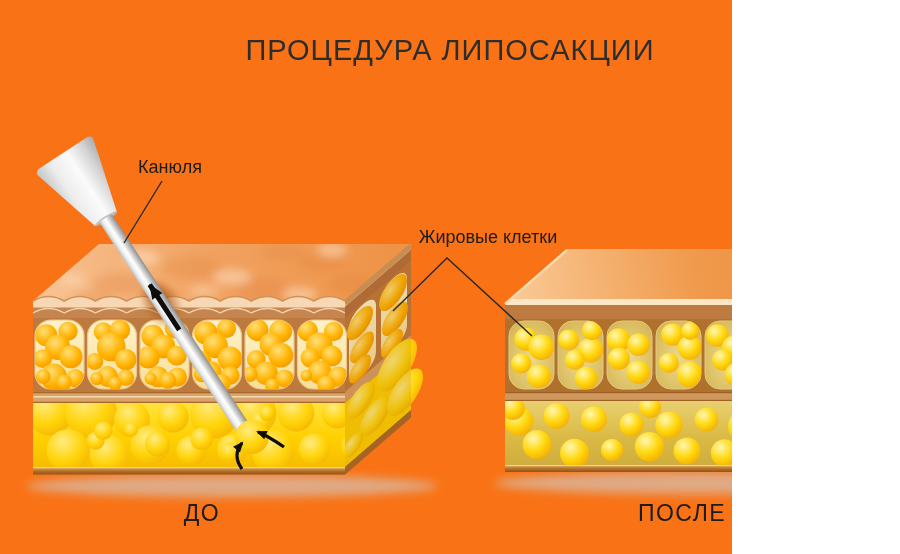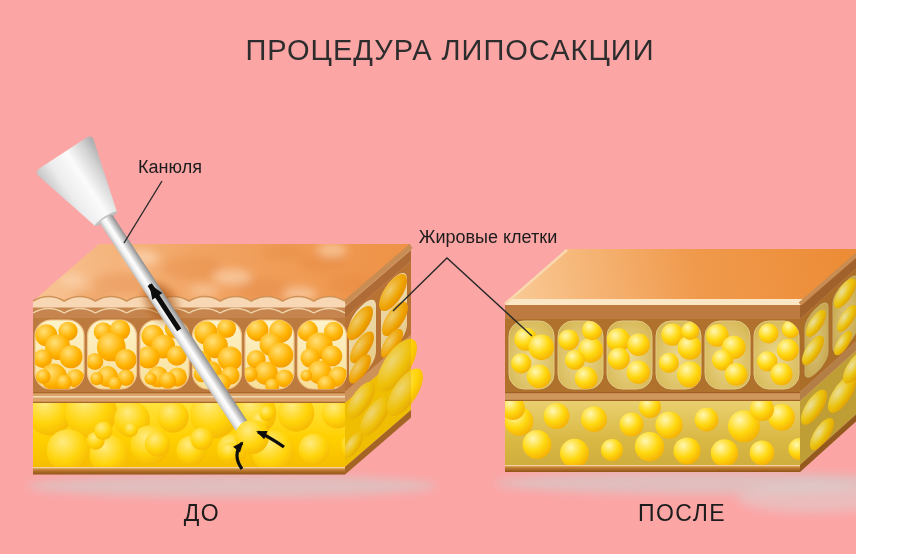--- a/index.html
+++ b/index.html
@@ -1,16 +1,16 @@
 <!DOCTYPE html>
 <html style="--background: #ffffff; --title-text: #2d2d2d; --label-text: #1c1c1c; --annotation-line: #2a2a2a; --skin-top-orange: #f09a4d; --skin-edge-cream: #f8d8b4; --dermis-tan: #c6854e; --cell-border-brown: #bd7a3e; --before-cell-fill: #fdf3cb; --before-ball-orange: #ffb300; --deep-fat-yellow: #ffd000; --after-cell-fill: #d9ba55; --after-ball-yellow: #ffd80f; --after-deep-olive: #d9b843; --bottom-band-brown: #a96326; --cannula-grey: #cccccc; --arrow-black: #0d0d0d;"><head>
 <meta charset="utf-8">
 <style>
   html,body{margin:0;padding:0;background:#fff;}
-  .stage{position:relative;width:856px;height:554px;background:#fca5a5;overflow:hidden;
+  .stage{position:relative;width:732px;height:554px;background:#f97316;overflow:hidden;
          font-family:"Liberation Sans",sans-serif;}
   svg{display:block;}
   text{fill:var(--label-text,#1c1c1c);font-family:"Liberation Sans",sans-serif;}
   .title-text{fill:var(--title-text,#2d2d2d);font-size:29px;letter-spacing:1px;}
   .lbl{font-size:18px;}
   .big{font-size:23px;letter-spacing:1.5px;}
   .ann{stroke:#2a2a2a;stroke-width:1.4;fill:none;}
 </style>
 </head>
 <body>

